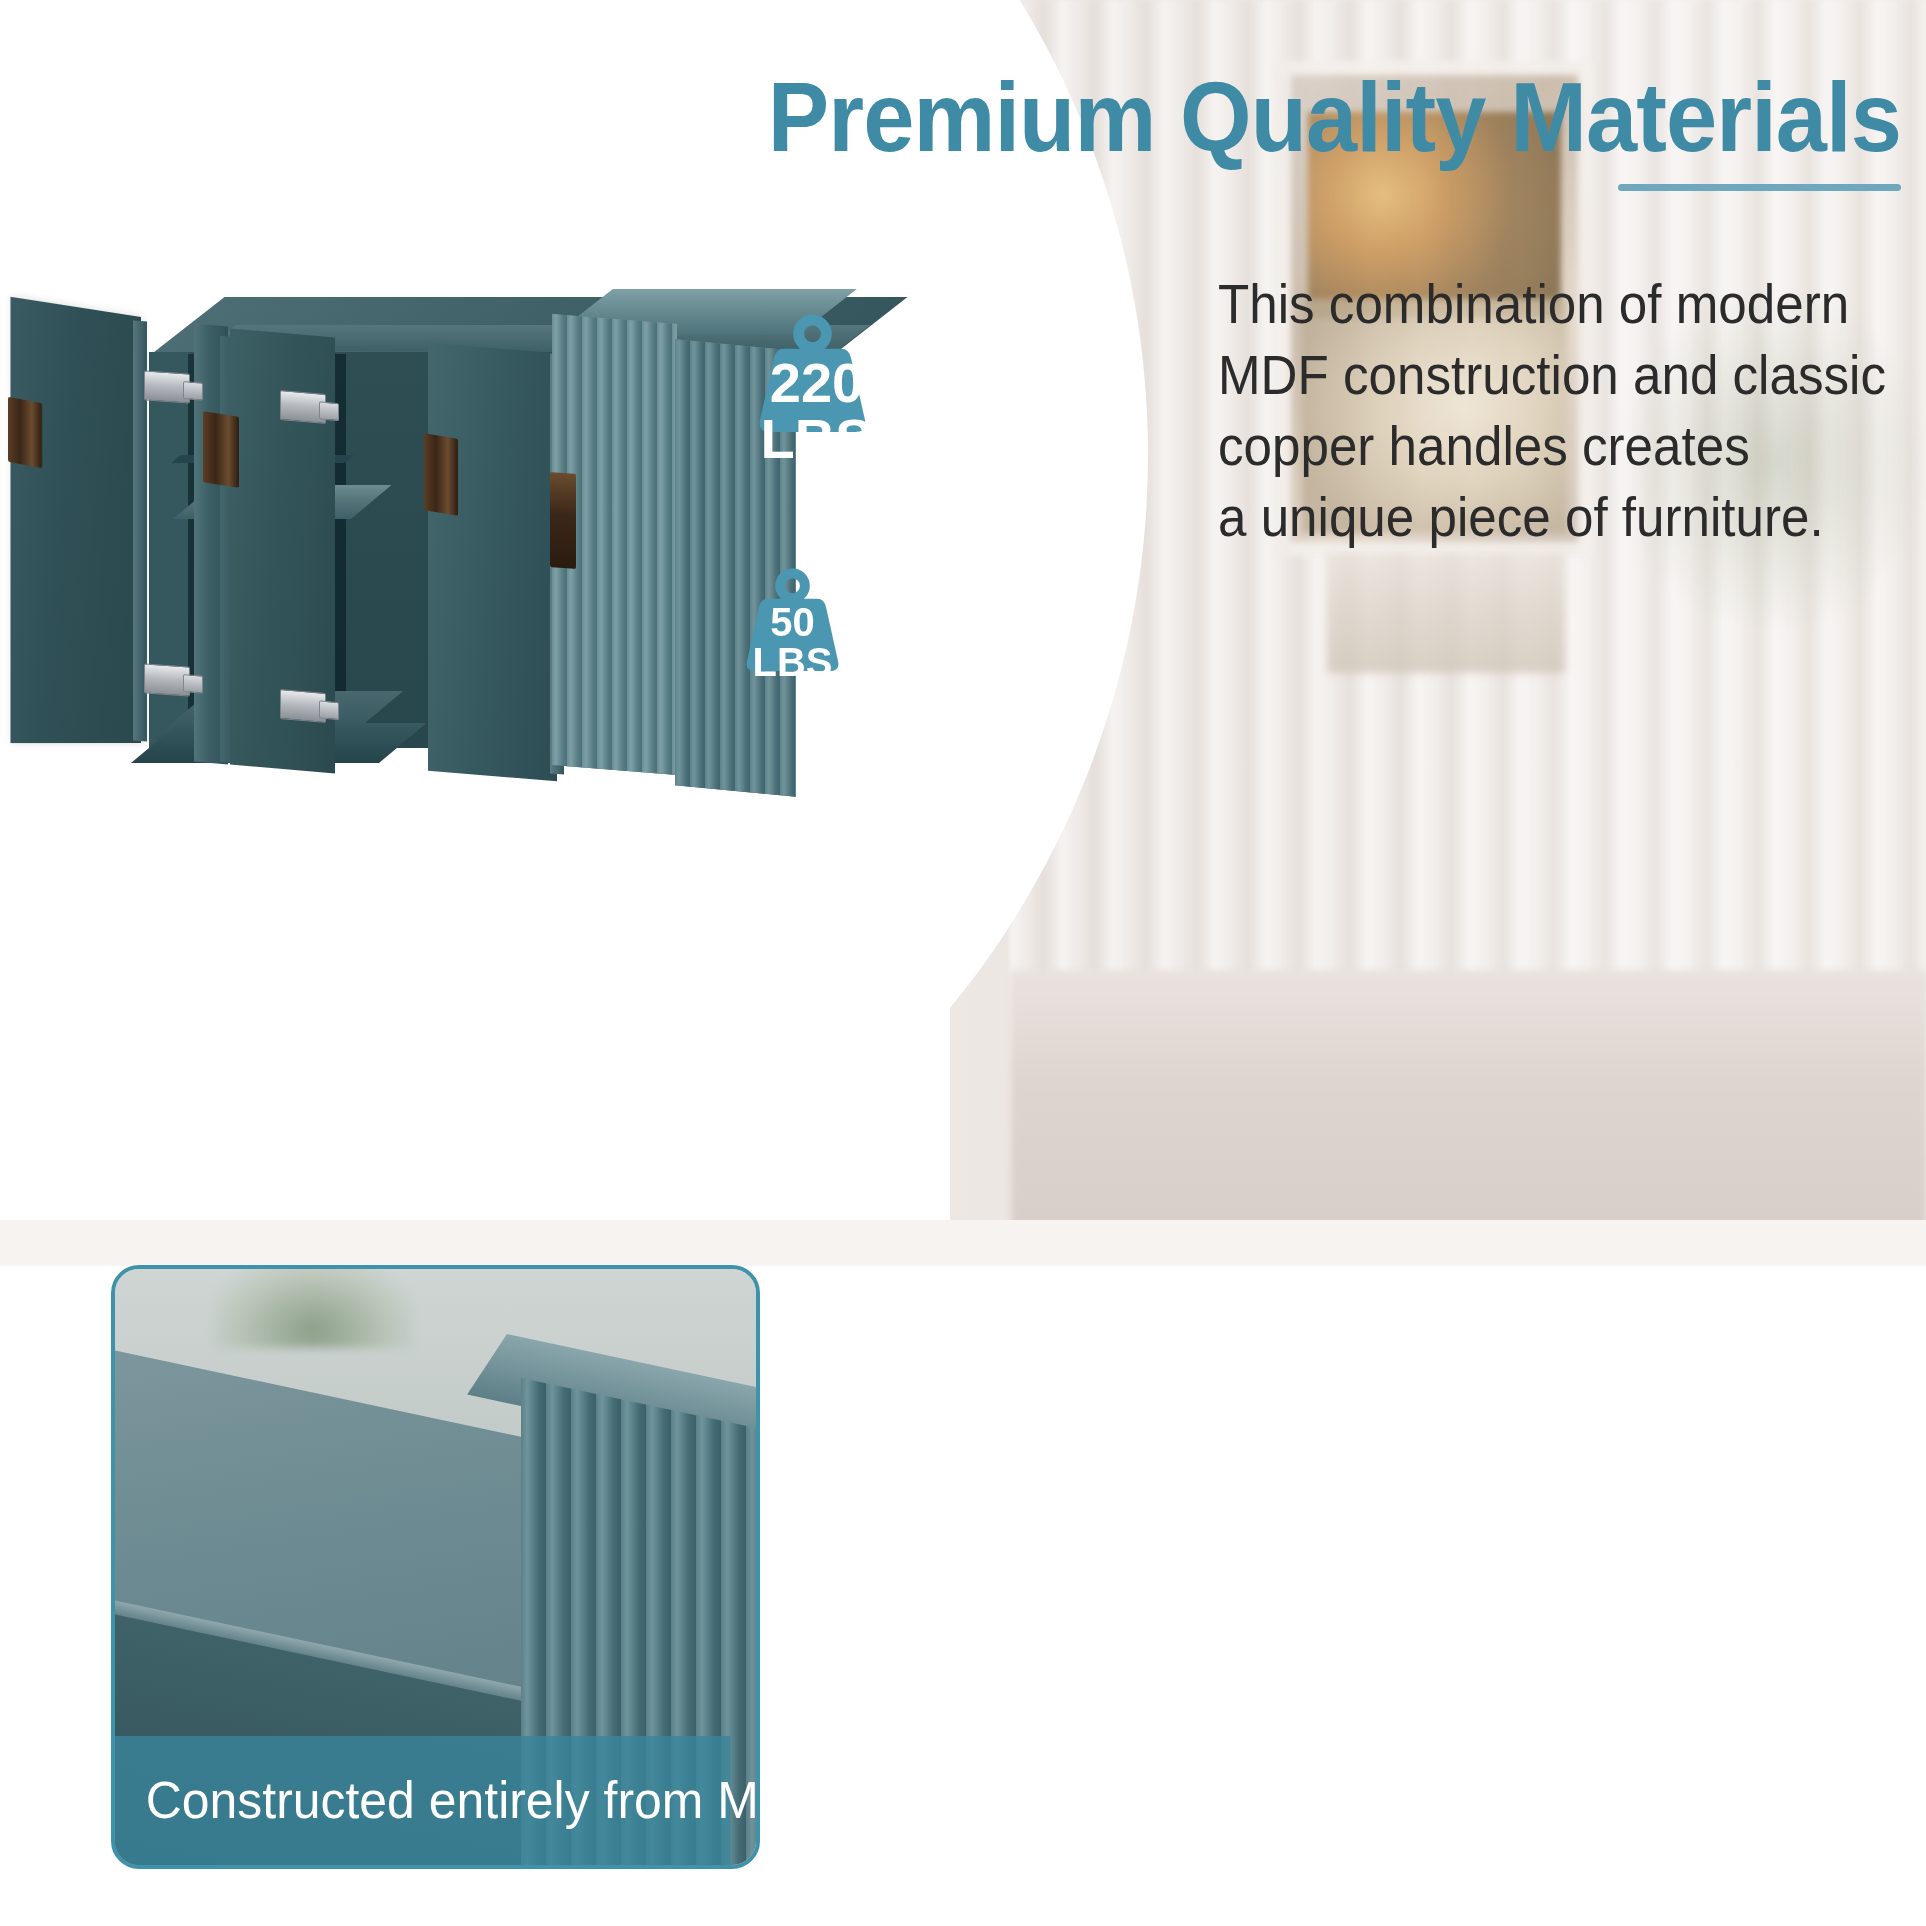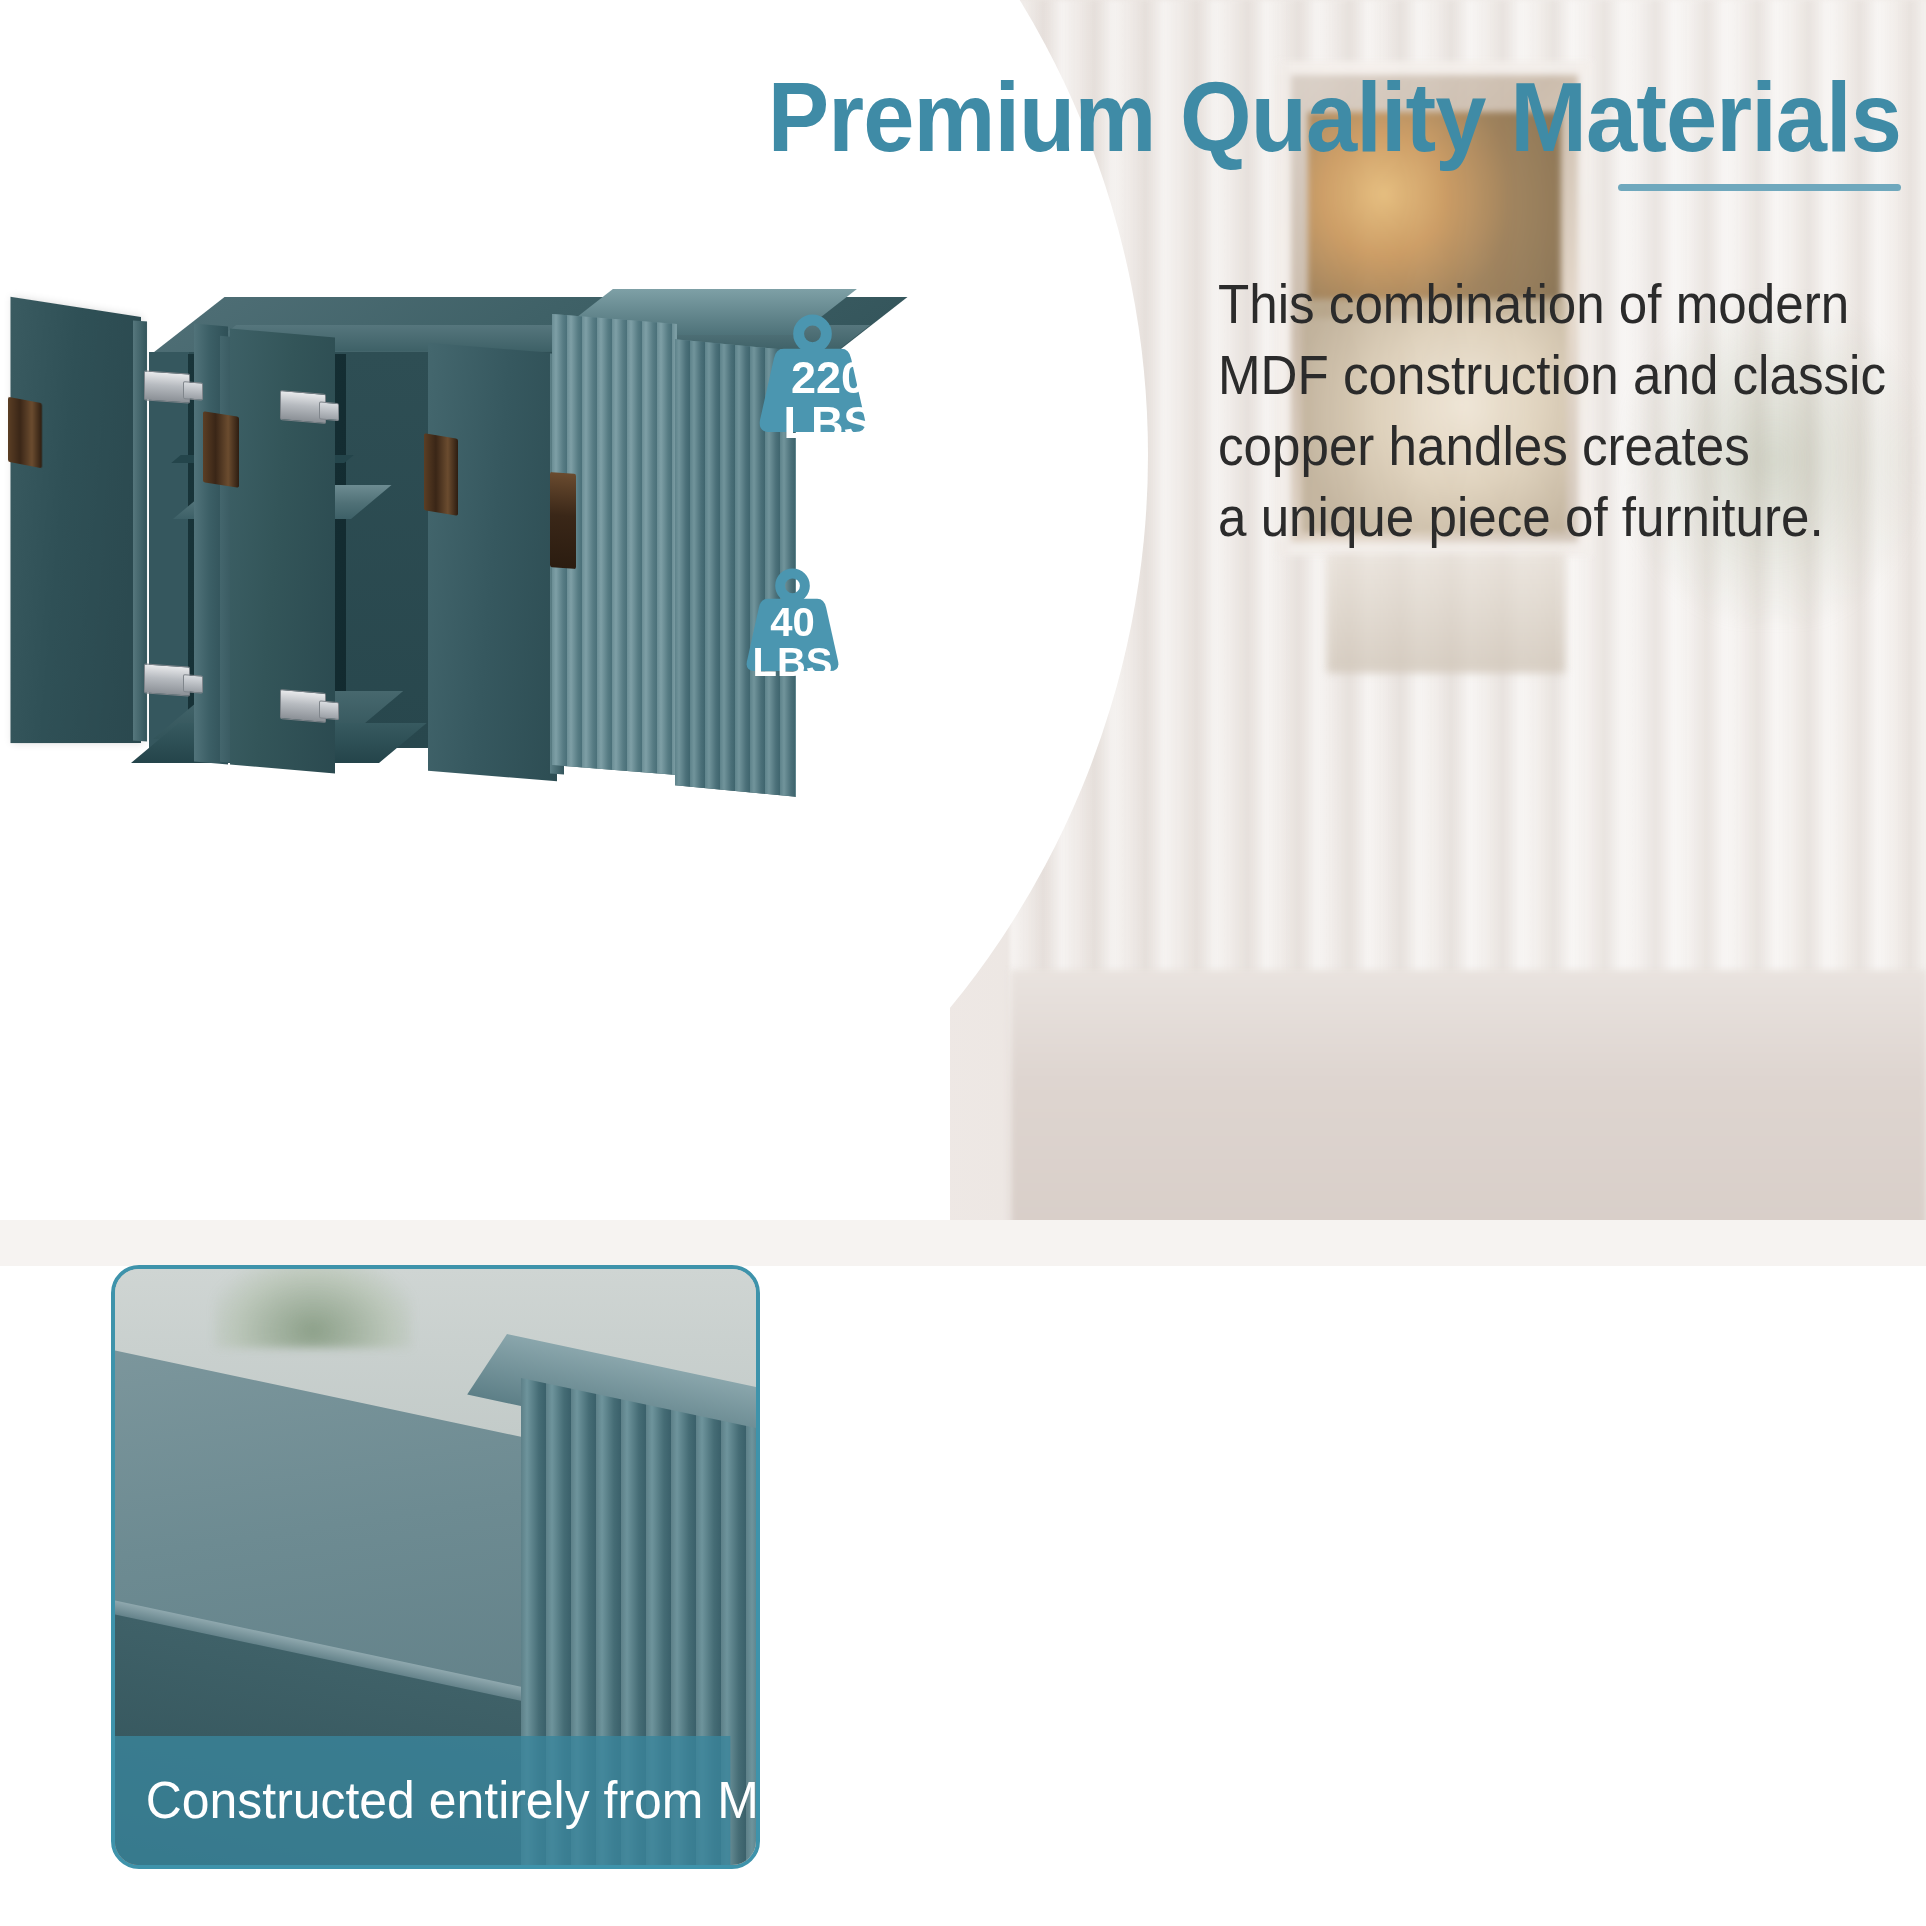--- a/index.html
+++ b/index.html
@@ -477,22 +477,22 @@
   .wb-text {
     position:absolute;
     color:#ffffff;
     font-weight:bold;
     text-align:center;
     line-height:1.0;
     white-space:pre-line;
   }
   #badge-220 { left:754px; top:319px; }
   #badge-220 .wb-text {
-    left:16px; top:36px; width:117px;
-    font-size:45px;
+    left:4px; top:36px; width:117px;
+    font-size:56px;
   }
   #badge-50 { left:741px; top:572px; }
   #badge-50 .wb-text {
     left:0; top:30px; width:103px;
     font-size:40px;
   }
 
   
   .section-gap {
     position:absolute; left:0; top:1220px;
@@ -570,21 +570,21 @@
       </svg>
       <div class="wb-text">220
 LBS</div>
     </div>
 
     <div class="weight-badge" id="badge-50">
       <svg class="wb-svg" width="103" height="103" viewBox="0 0 104 104">
         <circle cx="52" cy="14" r="12.5" fill="none" stroke="#4b96b0" stroke-width="10"></circle>
         <path d="M27 27 L77 27 Q84 27 86 36 L98 90 Q100 100 90 100 L14 100 Q4 100 6 90 L18 36 Q20 27 27 27 Z" fill="#4b96b0"></path>
       </svg>
-      <div class="wb-text">40
+      <div class="wb-text">50
 LBS</div>
     </div>
 
     <div class="headline">Premium Quality Materials</div>
     <div class="headline-rule"></div>
 
     <div class="body-copy">
       <span>This combination of modern</span>
       <span>MDF construction and classic</span>
       <span>copper handles creates</span>

